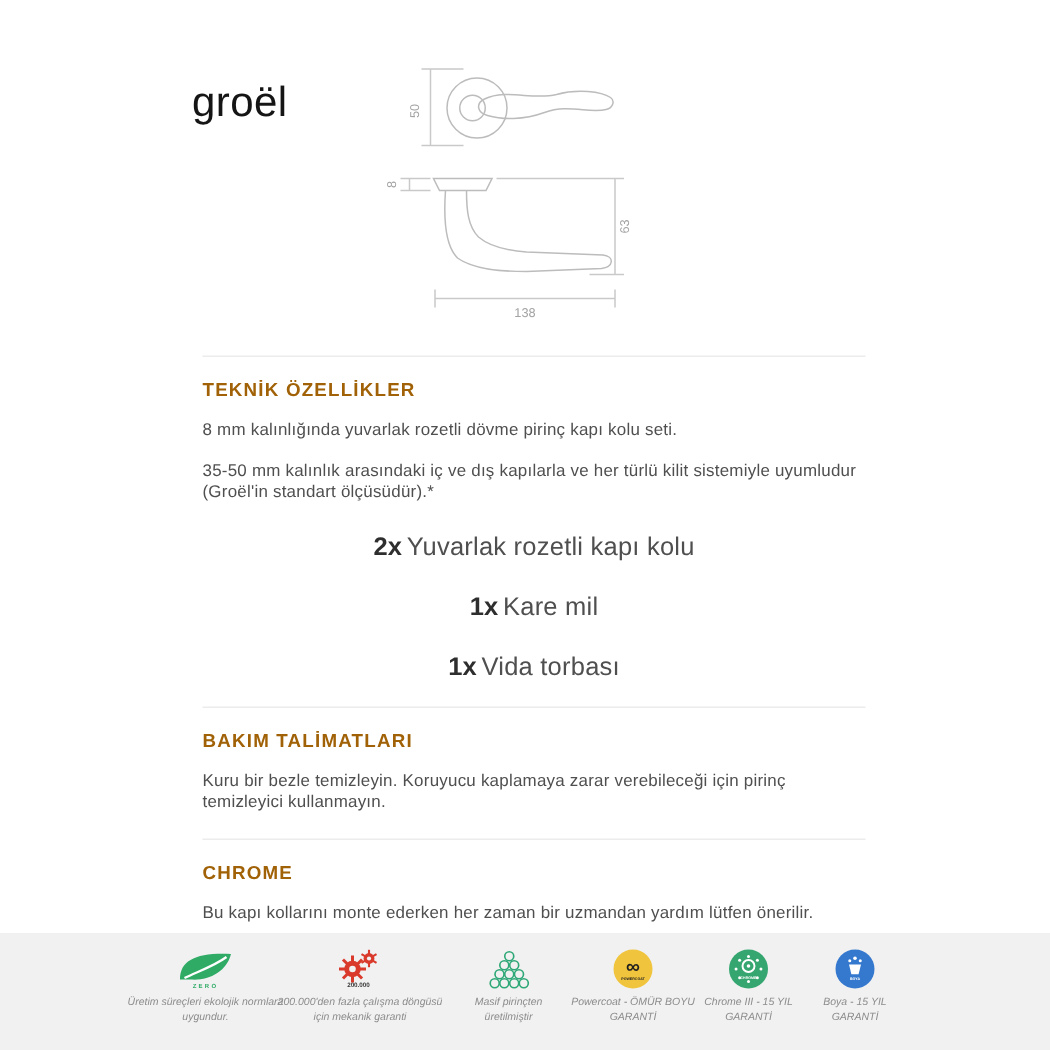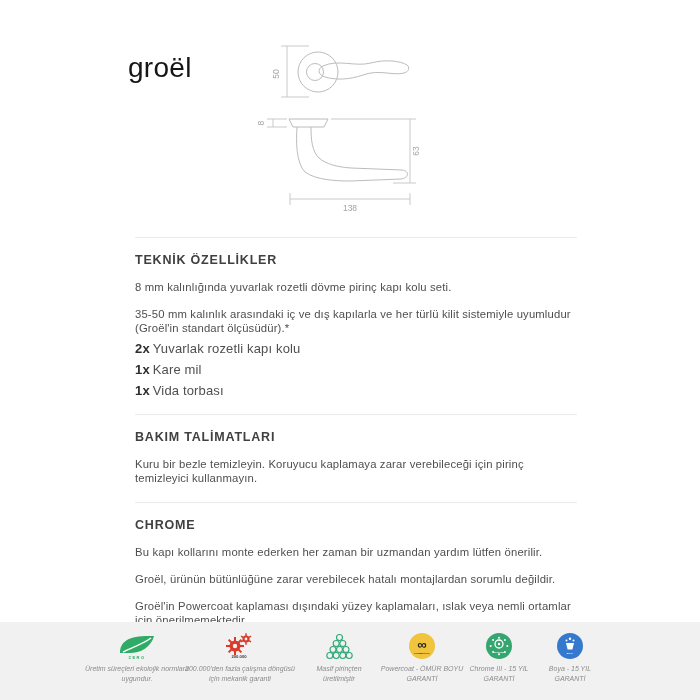--- a/index.html
+++ b/index.html
@@ -8,24 +8,24 @@
     font-family:"Liberation Sans", sans-serif;overflow:hidden;
     -webkit-font-smoothing:antialiased;
   }
   .logo{position:absolute;left:128px;top:52px;font-size:28px;color:#151515;
     letter-spacing:.3px;font-weight:400;}
   .drawing{position:absolute;left:253px;top:33px;}
 
   
   .content{position:absolute;left:135px;top:237px;width:442px;}
   .divider{border:0;border-top:1px solid #ececec;margin:0;}
-  h2.sec{font-size:12.5px;font-weight:700;color:#404040;letter-spacing:.8px;margin:15px 0 0;}
+  h2.sec{font-size:12.5px;font-weight:700;color:#a16207;letter-spacing:.8px;margin:15px 0 0;}
   p.body{font-size:11.3px;color:#4f4f4f;letter-spacing:.15px;margin:13px 0 0;line-height:1.25;}
   p.first{}
-  .kutu-item{font-size:13px;color:#4f4f4f;margin:6px 0 0;letter-spacing:.15px;}
+  .kutu-item{font-size:17px;color:#4f4f4f;margin:20px 0 0;letter-spacing:.15px;text-align:center;}
   .kutu-item .qty{font-weight:700;color:#2e2e2e;margin-right:3px;}
   .mt16{margin-top:16px;}
   .mt11{margin-top:11px;}
 
   
   .footer{position:absolute;left:0;top:622px;width:700px;height:78px;background:#f1f1f1;}
   .badge{position:absolute;top:8px;transform:translateX(-50%);text-align:center;}
   .badge .icon-box{height:32px;display:flex;align-items:center;justify-content:center;}
   .badge .caption{font-size:7px;font-style:italic;color:#8c8c8c;line-height:1.4;margin:2px auto 0;}
   .b1{left:137px;} .b1 .caption{width:112px;}

